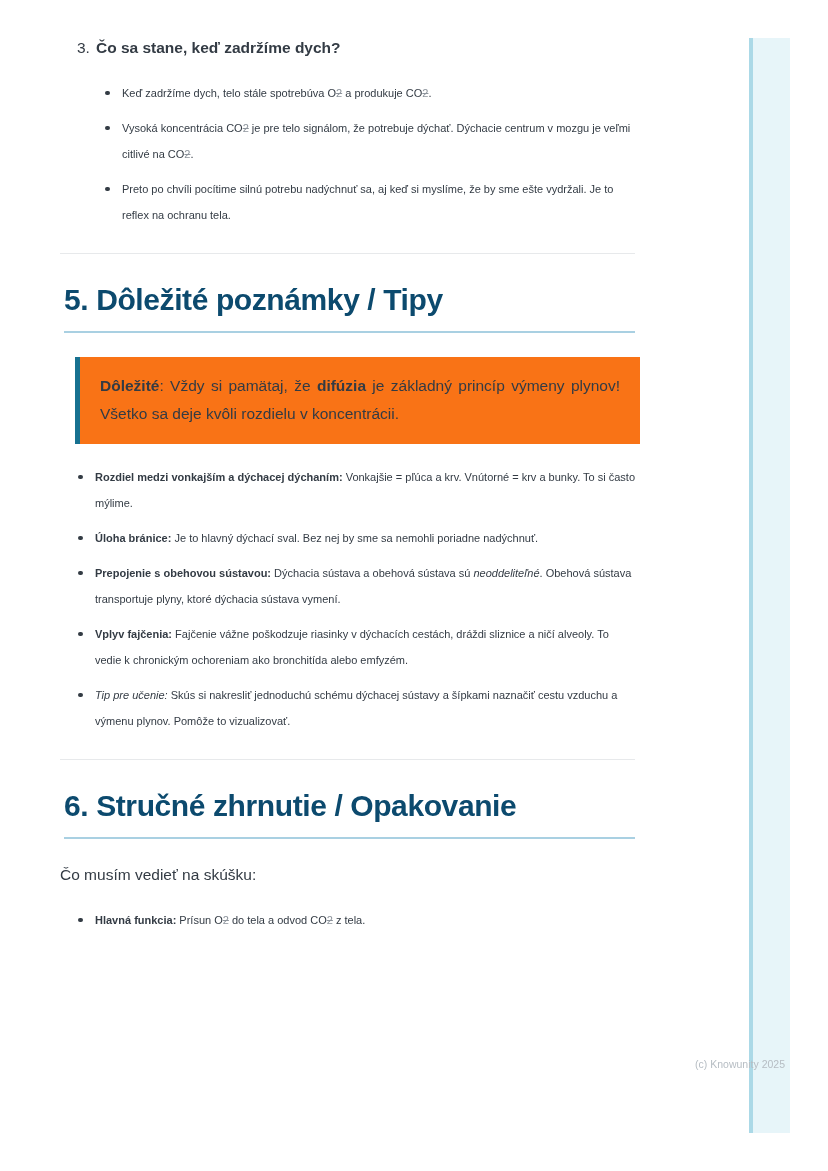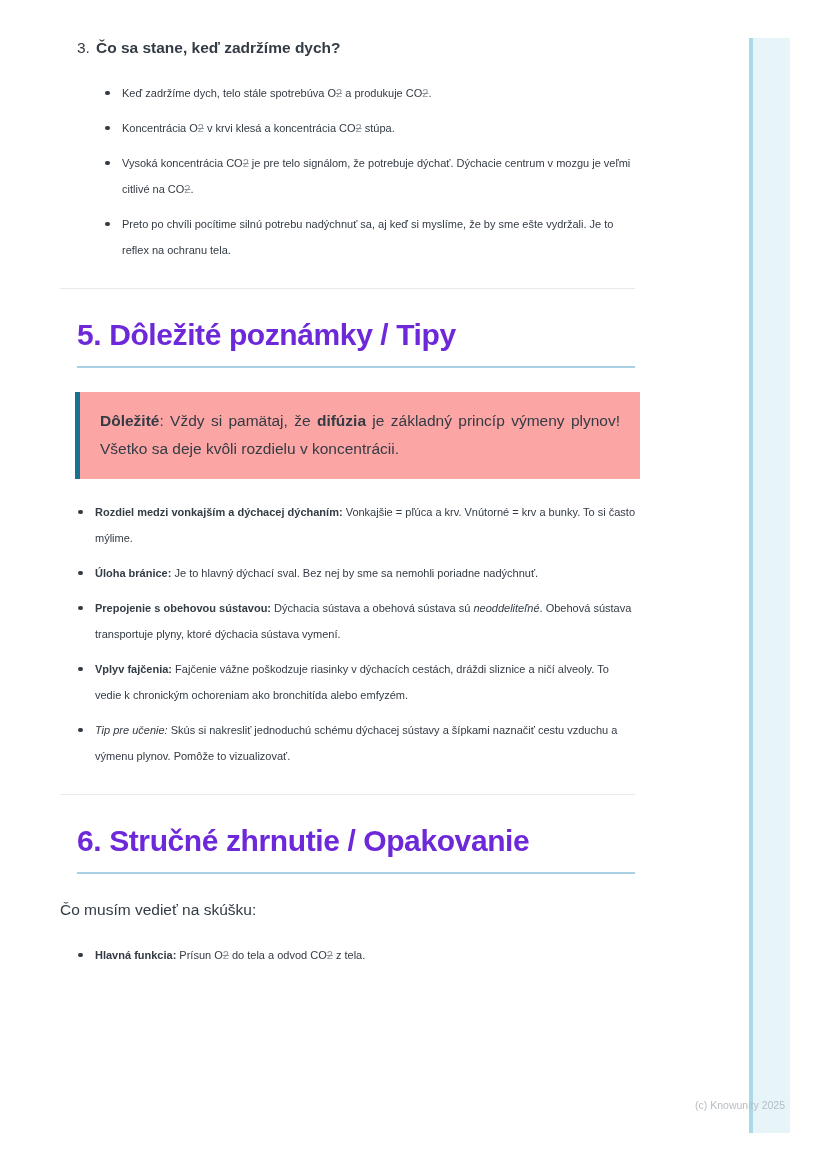--- a/index.html
+++ b/index.html
@@ -24,36 +24,36 @@
   }
   ul.list li::before {
     content:""; position:absolute; left:18px; top:10.5px;
     width:4.5px; height:4.5px; border-radius:50%; background:#333b44;
   }
   ul.nested li { margin-left:27px; }
 
   hr.divider { border:none; border-top:1.5px solid #e7e9eb; margin:25px 0 0 0; }
 
   h2.section-heading {
-    margin:27px 0 0 17px; padding-bottom:13px;
+    margin:27px 0 0 4px; padding-bottom:13px;
     font-size:30px; line-height:37px; font-weight:700; letter-spacing:-0.4px;
-    color:#6d28d9; border-bottom:2px solid #a9d0e2;
+    color:#0c4a6e; border-bottom:2px solid #a9d0e2;
   }
 
   .callout {
     margin-top:24px; margin-left:15px; width:520px;
-    background:#fca5a5; border-left:5px solid #177190;
+    background:#f97316; border-left:5px solid #177190;
     padding:15px 20px 16px 20px;
   }
   .callout p { margin:0; font-size:15.5px; line-height:28px; text-align:justify; }
 
   .intro { margin:24px 0 0 0; font-size:15.5px; line-height:24px; }
 
   .footer {
-    position:absolute; top:1099px; right:43px; z-index:2;
+    position:absolute; top:1058px; right:43px; z-index:2;
     font-size:10.5px; color:#b6bdc3;
   }
 
   .b { font-weight:700; }
   .i { font-style:italic;text-align:center; }
   .x { color:#8d949c; text-decoration:line-through; }
 </style>
 </head>
 <body>
 
@@ -62,21 +62,20 @@
   <div class="edge-strip"></div>
 
   <div class="content">
 
     <div class="q-item">
       <span class="q-num">3.</span><span class="q-title">Čo sa stane, keď zadržíme dych?</span>
     </div>
 
     <ul class="list nested">
       <li><span><span>Keď zadržíme dych, telo stále spotrebúva O</span><span class="x">2</span><span> a produkuje CO</span><span class="x">2</span><span>.</span></span></li>
-      <li><span><span>Koncentrácia O</span><span class="x">2</span><span> v krvi klesá a koncentrácia CO</span><span class="x">2</span><span> stúpa.</span></span></li>
       <li><span><span>Vysoká koncentrácia CO</span><span class="x">2</span><span> je pre telo signálom, že potrebuje dýchať. Dýchacie centrum v mozgu je veľmi citlivé na CO</span><span class="x">2</span><span>.</span></span></li>
       <li><span><span>Preto po chvíli pocítime silnú potrebu nadýchnuť sa, aj keď si myslíme, že by sme ešte vydržali. Je to reflex na ochranu tela.</span></span></li>
     </ul>
 
     <hr class="divider">
 
     <h2 class="section-heading">5. Dôležité poznámky / Tipy</h2>
 
     <div class="callout">
       <p><span class="b">Dôležité</span><span>: Vždy si pamätaj, že </span><span class="b">difúzia</span><span> je základný princíp výmeny plynov! Všetko sa deje kvôli rozdielu v koncentrácii.</span></p>

